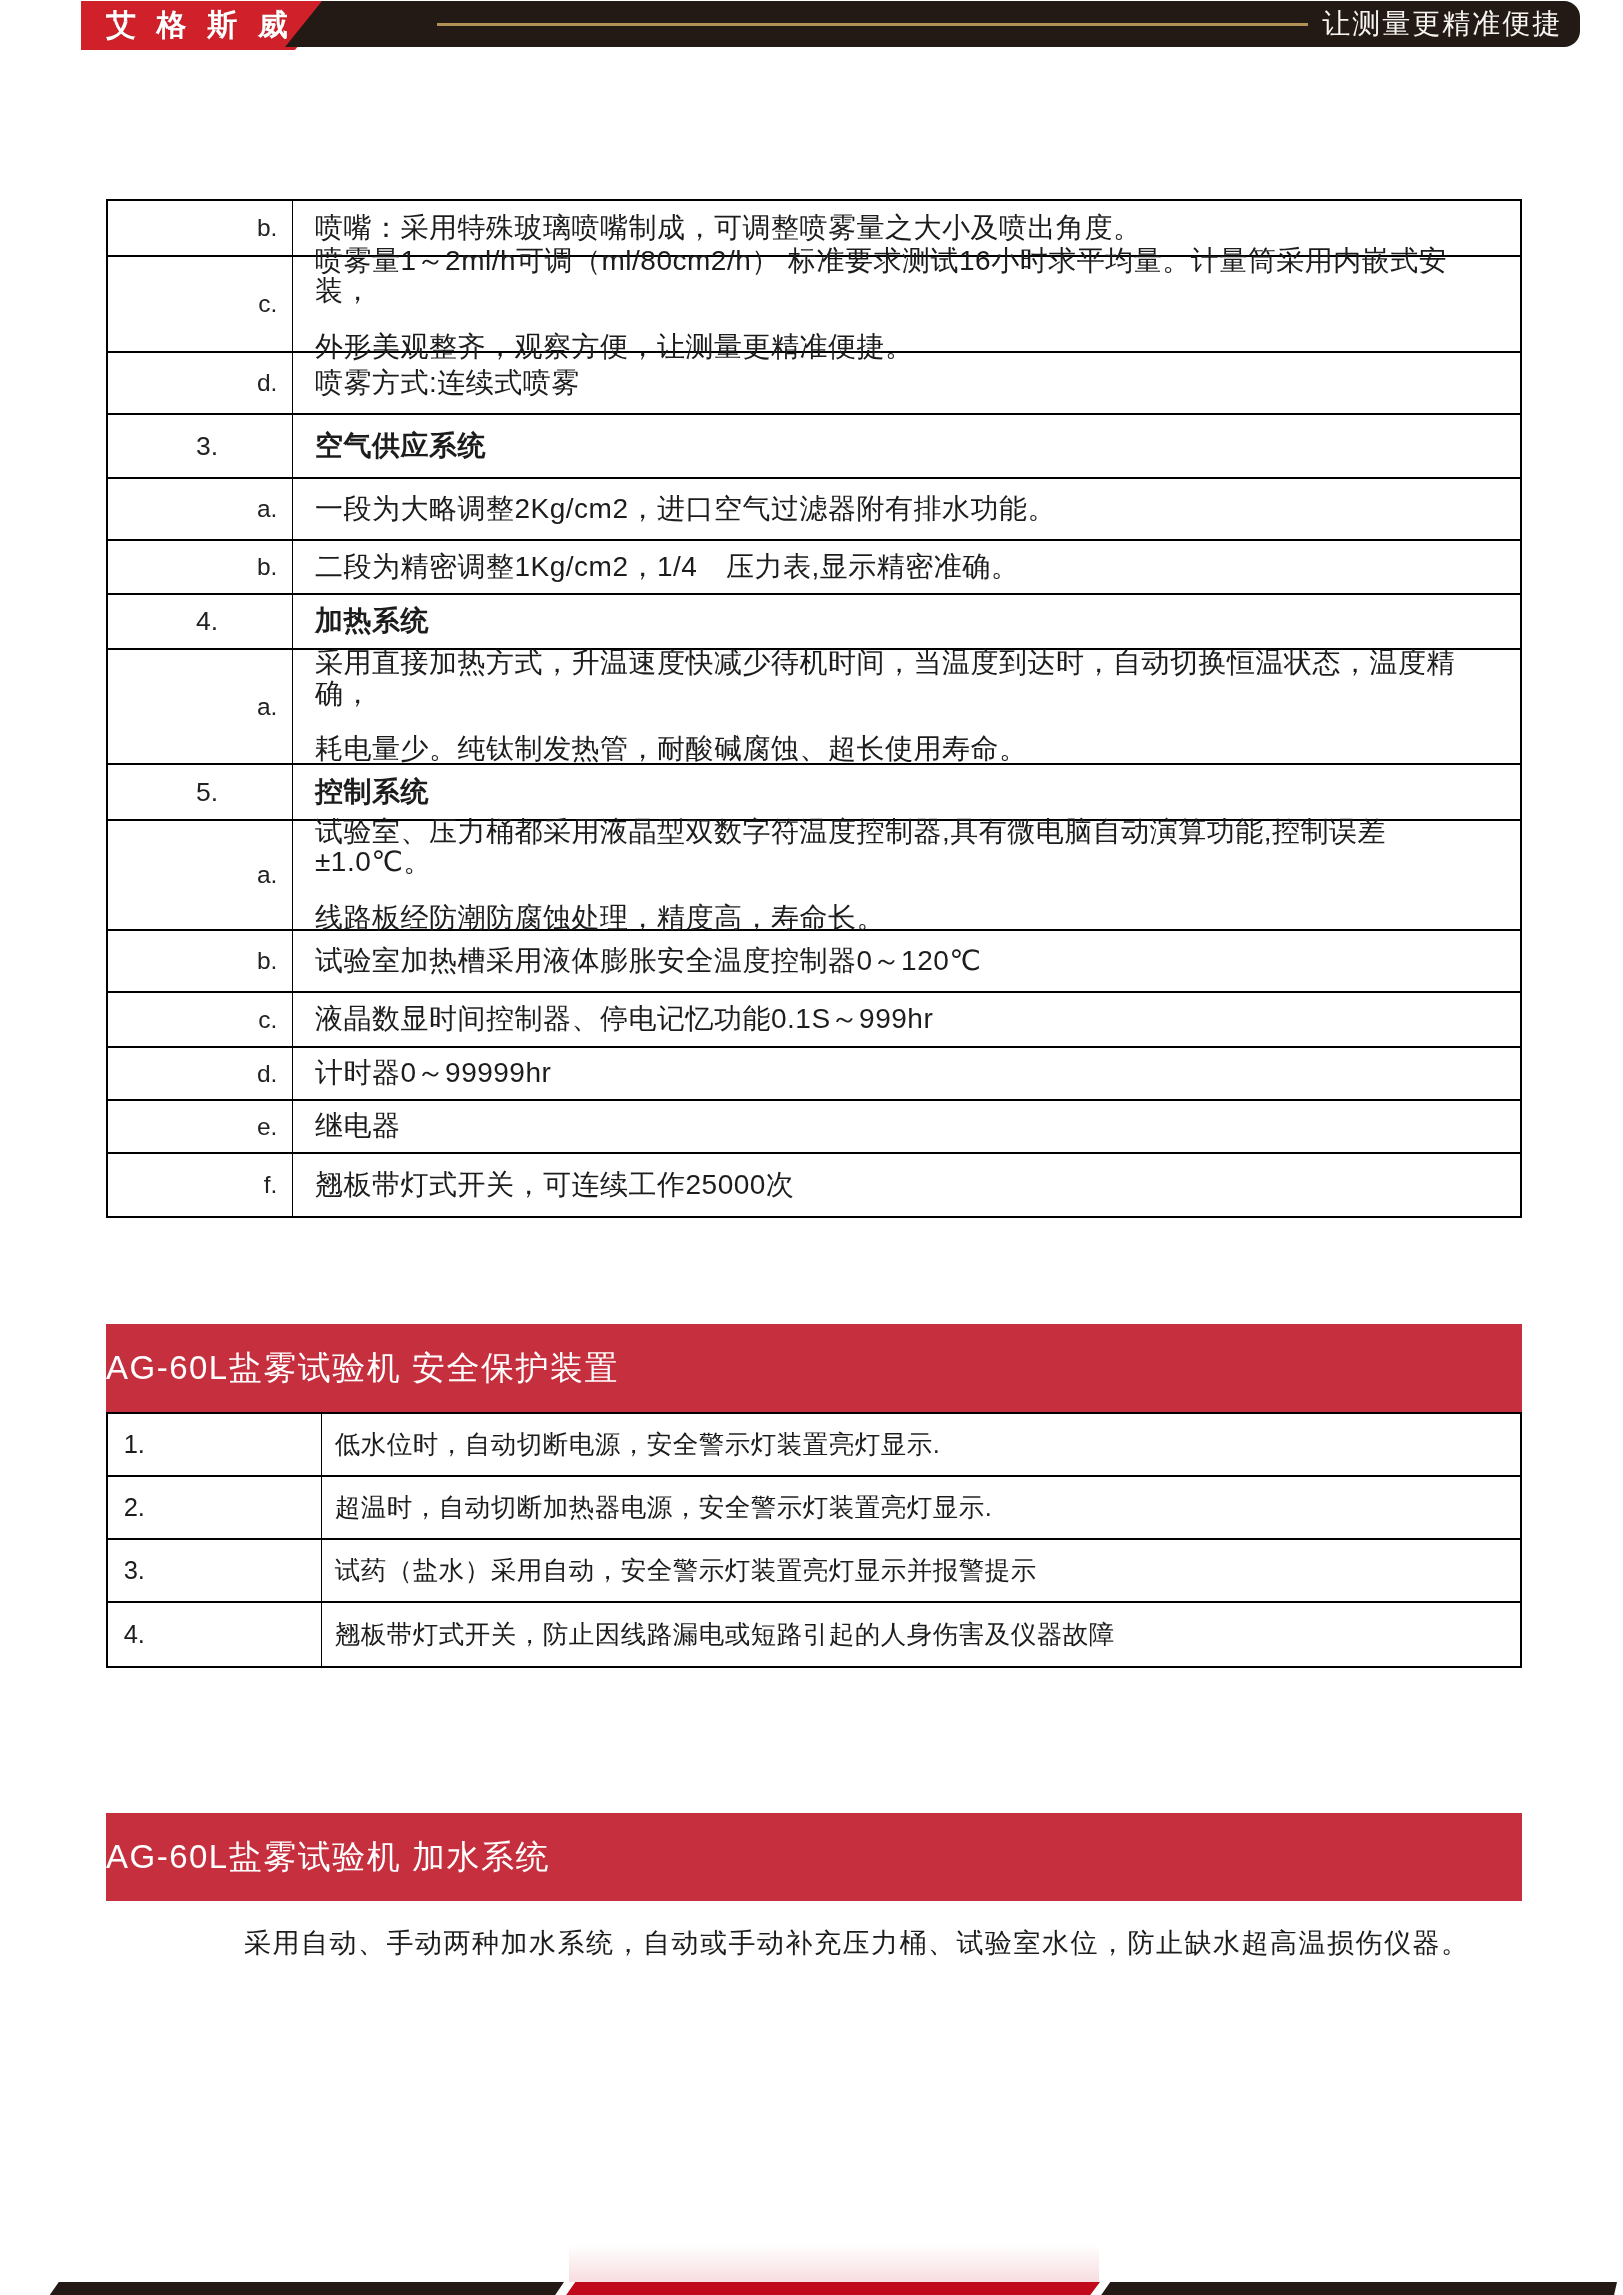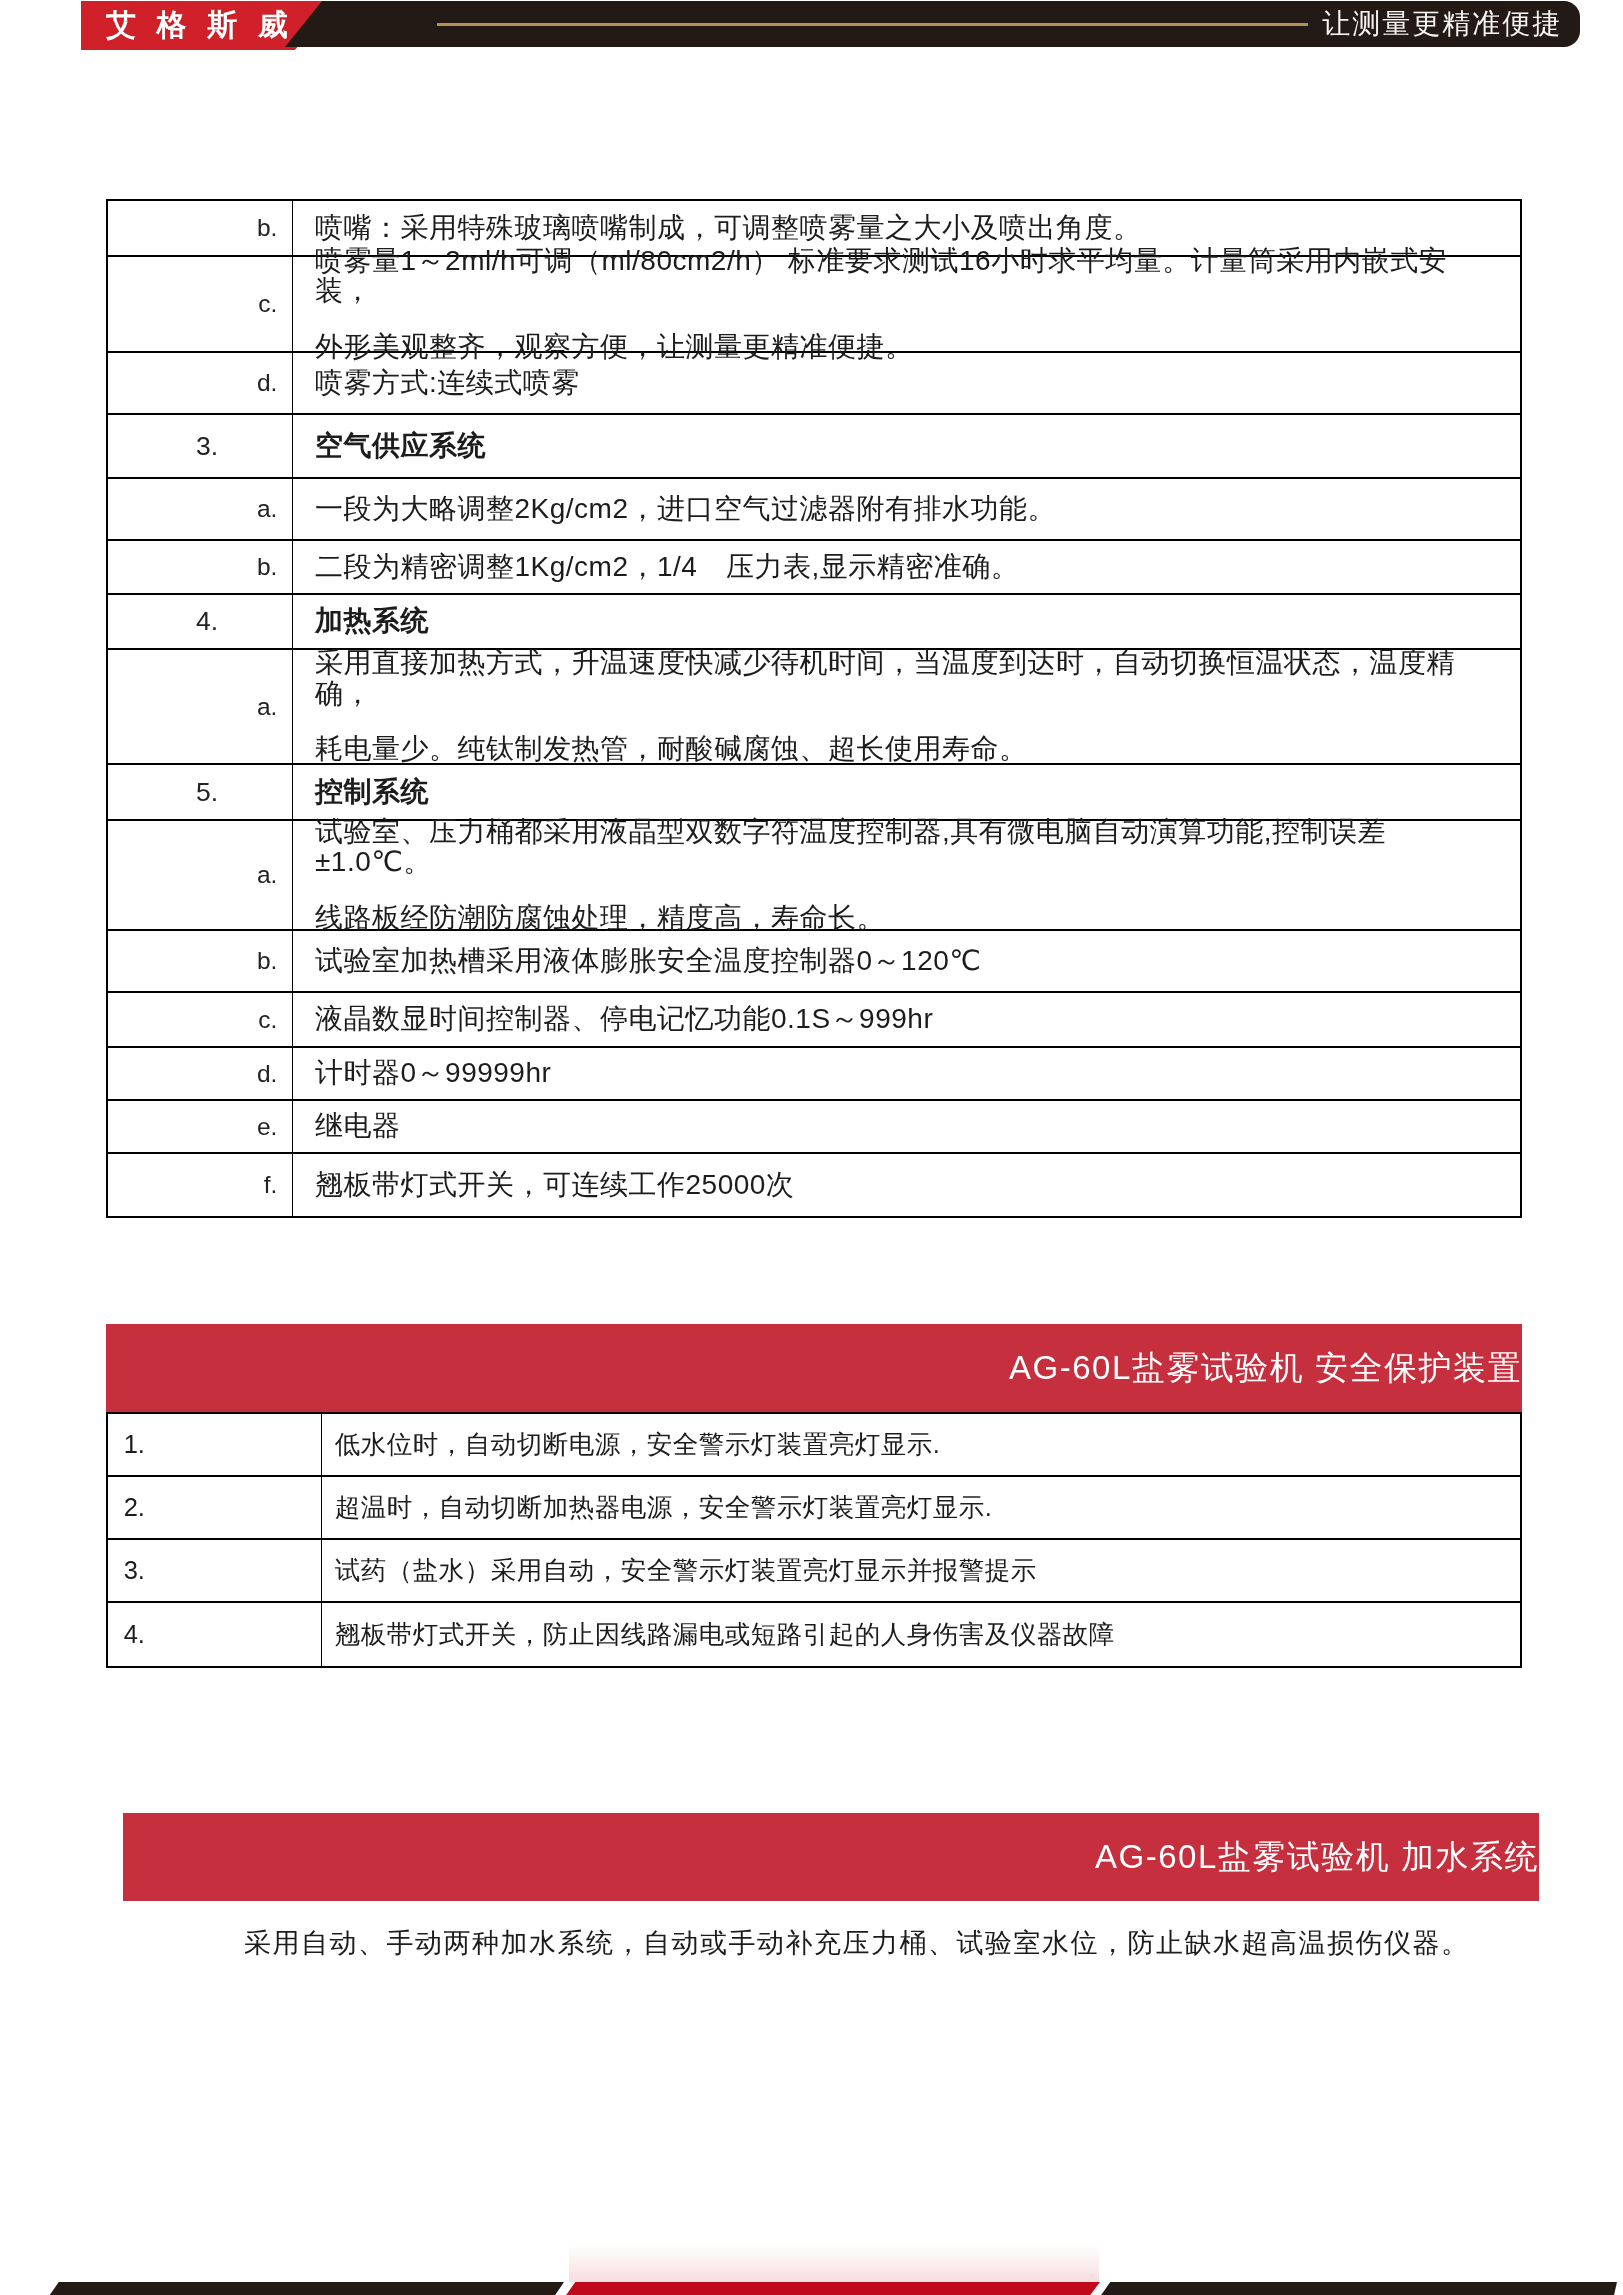--- a/index.html
+++ b/index.html
@@ -68,25 +68,25 @@
   .cell-r.bold{font-weight:bold;}
   .r0{height:56px;}.r1{height:96px;}.r2{height:62px;}.r3{height:64px;}
   .r4{height:62px;}.r5{height:54px;}.r6{height:55px;}.r7{height:115px;}
   .r8{height:56px;}.r9{height:110px;}.r10{height:62px;}.r11{height:55px;}
   .r12{height:53px;}.r13{height:53px;}.r14{height:62px;}
   .line2:empty{display:none;}
   
   .banner{
     position:absolute;left:106px;width:1416px;height:88px;
     background:var(--banner-red);
-    display:flex;align-items:center;justify-content:flex-end;
+    display:flex;align-items:center;justify-content:flex-start;
     color:#ffffff;font-size:33px;letter-spacing:1.5px;font-weight:400;
   }
   .banner-safety{top:1324px;}
-  .banner-water{top:1813px;margin-left:17px;}
+  .banner-water{top:1813px;}
   
   .safety-table{
     position:absolute;left:106px;top:1412px;width:1416px;
     border:2px solid var(--border);background:#fff;
   }
   .s-row{display:flex;border-bottom:2px solid var(--border);height:63px;}
   .s-row:last-child{border-bottom:none;}
   .s-cell-l{
     width:214px;flex:0 0 214px;border-right:1.5px solid var(--border);
     display:flex;align-items:center;padding-left:15.7px;

